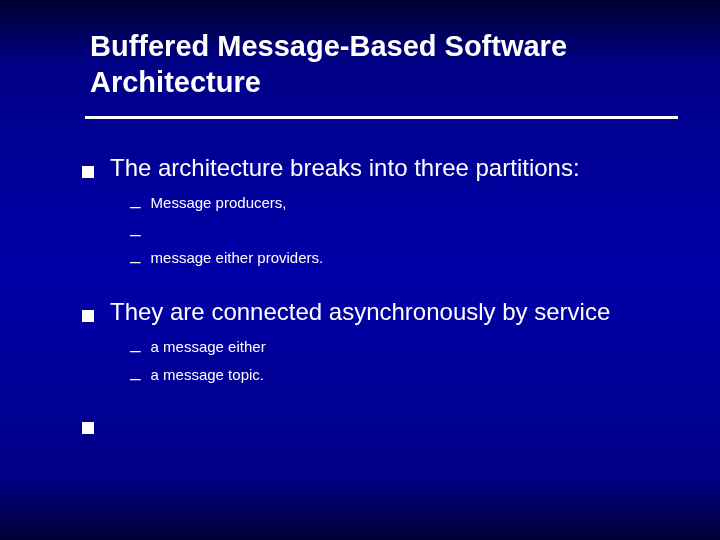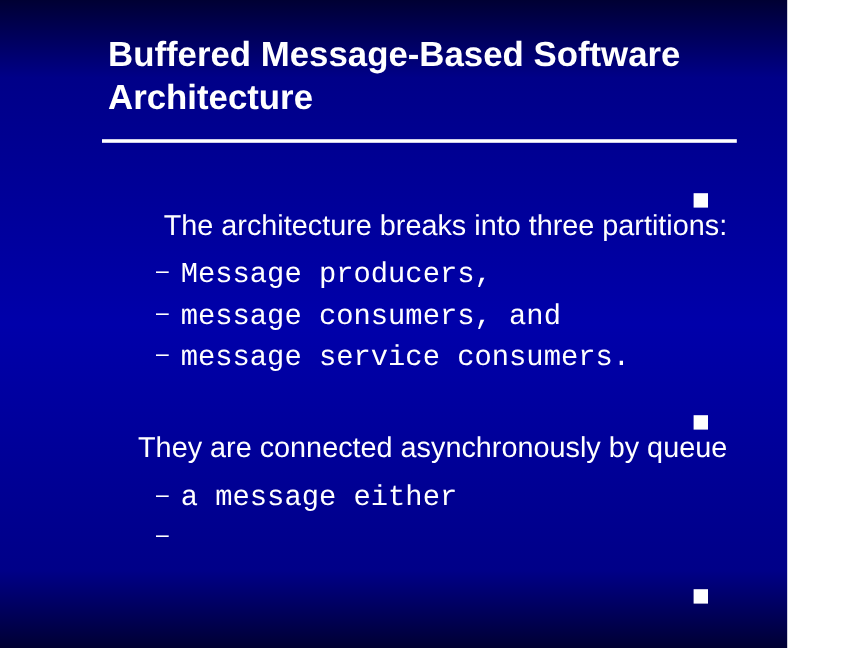--- a/index.html
+++ b/index.html
@@ -4,21 +4,21 @@
 <style>
   html, body {
     margin: 0;
     padding: 0;
     width: 720px;
     height: 540px;
     overflow: hidden;
     font-family: Verdana, Geneva, sans-serif;
   }
   .slide {
-    width: 656px;
+    width: 720px;
     height: 540px;
     background: linear-gradient(to bottom, #000033 0%, #000088 12%, #0000aa 50%, #000088 88%, #000033 100%);
     color: #ffffff;
     box-sizing: border-box;
     position: relative;
   }
   .title {
     position: absolute;
     top: 28px;
     left: 90px;
@@ -37,23 +37,22 @@
     background: #ffffff;
   }
   .content {
     position: absolute;
     top: 152px;
     left: 82px;
     right: 50px;
   }
   .main-item {
     display: flex;
-    align-items: flex-end;
+    align-items: center;
     margin-bottom: 4px;
-    flex-direction: column;
   }
   .square-bullet {
     width: 12px;
     height: 12px;
     background: #ffffff;
     margin-top: 9px;
     margin-right: 16px;
     flex-shrink: 0;
   }
   .main-text {
@@ -69,23 +68,22 @@
     display: flex;
     align-items: flex-start;
     margin-bottom: 2px;
   }
   .dash {
     font-size: 19px;
     margin-right: 10px;
     line-height: 1.35;
   }
   .sub-text {
-    font-size: 24px;
+    font-size: 15px;
     line-height: 1.35;
-    font-family: Liberation Mono, monospace;
   }
 </style>
 </head>
 <body>
 
 <div class="slide">
   <div class="title">Buffered Message-Based Software Architecture</div>
   <div class="underline"></div>
   <div class="content">
 
@@ -93,39 +91,39 @@
       <div class="square-bullet"></div>
       <div class="main-text">The architecture breaks into three partitions:</div>
     </div>
     <div class="sub-list">
       <div class="sub-item">
         <div class="dash">–</div>
         <div class="sub-text">Message producers,</div>
       </div>
       <div class="sub-item">
         <div class="dash">–</div>
-        <div class="sub-text">message consumers, and</div>
       </div>
       <div class="sub-item">
         <div class="dash">–</div>
-        <div class="sub-text">message service consumers.</div>
+        <div class="sub-text">message either providers.</div>
       </div>
     </div>
 
     <div class="main-item">
       <div class="square-bullet"></div>
-      <div class="main-text">They are connected asynchronously by queue</div>
+      <div class="main-text">They are connected asynchronously by service</div>
     </div>
     <div class="sub-list">
       <div class="sub-item">
         <div class="dash">–</div>
         <div class="sub-text">a message either</div>
       </div>
       <div class="sub-item">
         <div class="dash">–</div>
+        <div class="sub-text">a message topic.</div>
       </div>
     </div>
 
     <div class="main-item">
       <div class="square-bullet"></div>
     </div>
 
   </div>
 </div>
 

